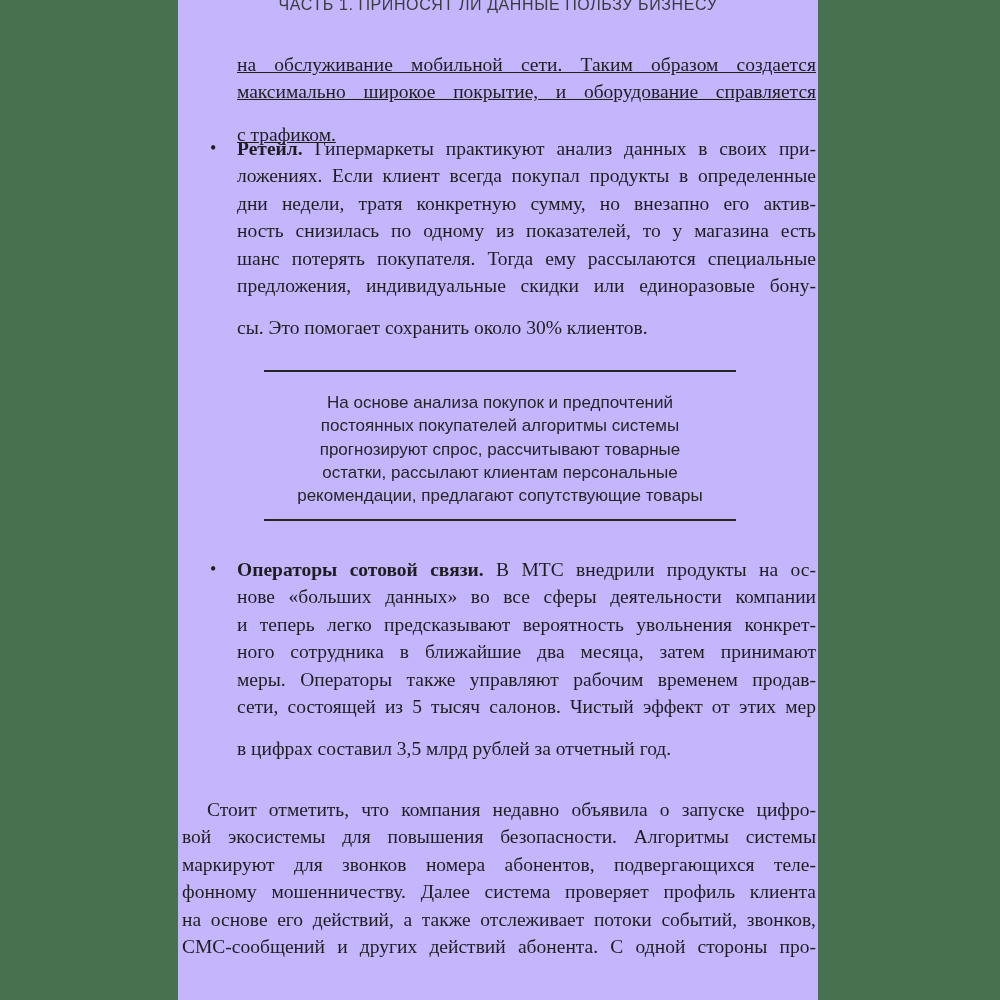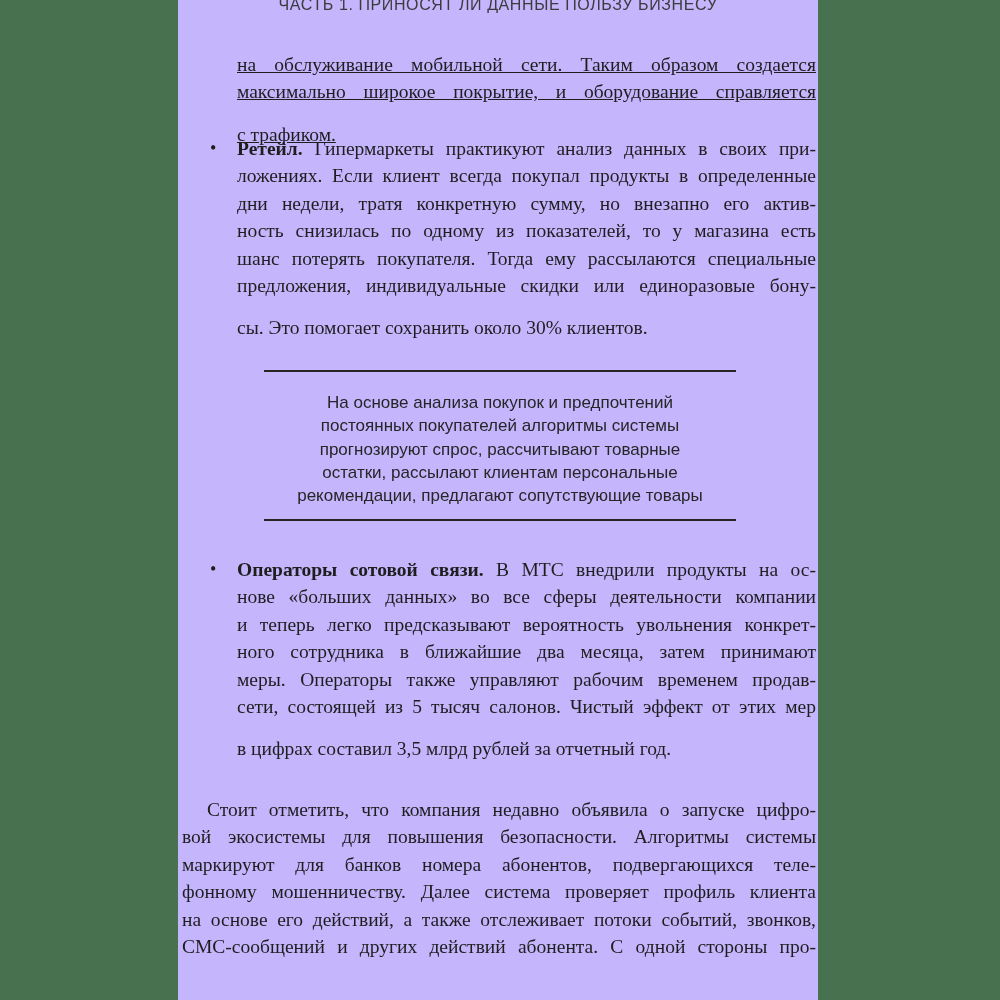--- a/index.html
+++ b/index.html
@@ -146,21 +146,21 @@
         <div class="line">меры. Операторы также управляют рабочим временем продав-</div>
         <div class="line">сети, состоящей из 5 тысяч салонов. Чистый эффект от этих мер</div>
       </div>
     <div class="line lastline">в цифрах составил 3,5 млрд рублей за отчетный год.</div>
   </div>
 
   <div class="closing-para">
     <div>
         <div class="line">Стоит отметить, что компания недавно объявила о запуске цифро-</div>
         <div class="line">вой экосистемы для повышения безопасности. Алгоритмы системы</div>
-        <div class="line">маркируют для банков номера абонентов, подвергающихся теле-</div>
+        <div class="line">маркируют для звонков номера абонентов, подвергающихся теле-</div>
         <div class="line">фонному мошенничеству. Далее система проверяет профиль клиента</div>
         <div class="line">на основе его действий, а также отслеживает потоки событий, звонков,</div>
         <div class="line">СМС-сообщений и других действий абонента. С одной стороны про-</div>
       </div>
   </div>
 
   <div class="page-number">14</div>
 
 </div>
 

